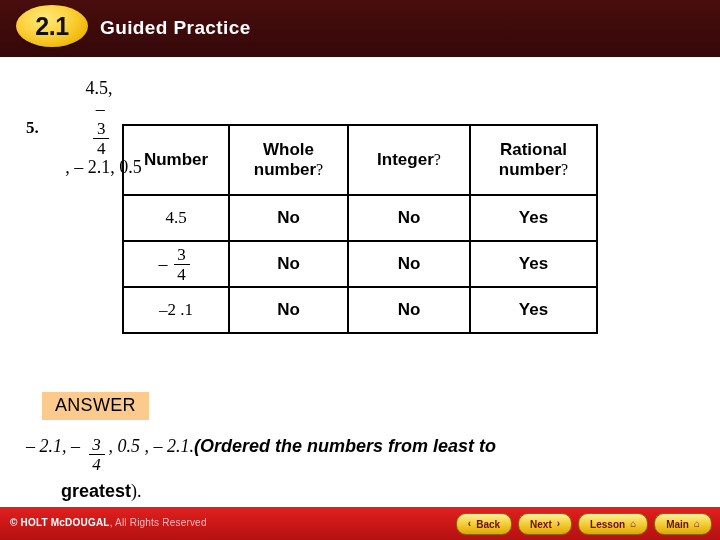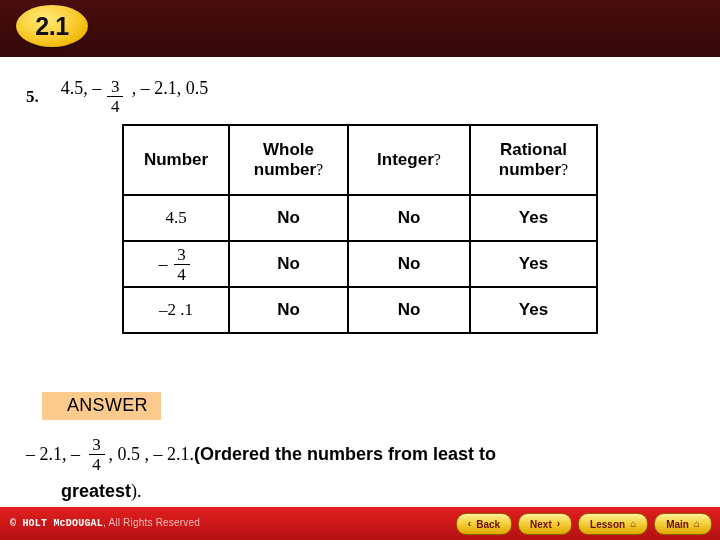--- a/index.html
+++ b/index.html
@@ -60,21 +60,22 @@
   .problem-number {
     font-size: 17px;
     font-weight: bold;
     color: #000000;
     margin-right: 22px;
   }
   .problem-expr {
     font-size: 18px;
     color: #000000;
     display: flex;
-    align-items: flex-start;
+    align-items: center;
+    flex-direction: column;
   }
   .problem-expr .seg { white-space: pre; }
 
   
   .frac {
     display: inline-flex;
     flex-direction: column;
     align-items: center;
     vertical-align: middle;
     margin: 0 4px;
@@ -151,37 +152,38 @@
     display: inline-flex;
     align-items: center;
     justify-content: center;
   }
 
   
   .answer-badge {
     position: absolute;
     left: 42px; top: 392px;
     background: #fcca8c;
-    padding: 3px 13px 4px 25px;
+    padding: 3px 13px 4px 13px;
     font-size: 18px;
     color: #000000;
     letter-spacing: 0.3px;
   }
   .answer-text {
     position: absolute;
     left: 26px; top: 436px;
     width: 670px;
     font-size: 18px;
     color: #000000;
   }
   .answer-line {
     display: flex;
-    align-items: center;
+    align-items: flex-start;
     flex-wrap: wrap;
     font-family: "Liberation Serif", serif;
+    font-style: italic;
   }
   .answer-line .serif { font-family: "Liberation Serif", serif; white-space: pre; }
   .answer-line .sans  {
     font-family: "Liberation Sans", sans-serif;
     font-weight: bold;
     white-space: pre;
   }
   .answer-line2 {
     margin-top: 8px;
     margin-left: 35px;
@@ -201,21 +203,21 @@
     width: 720px; height: 33px;
     background: linear-gradient(180deg, #e02020 0%, #cc1717 50%, #b31111 100%);
   }
   .copyright {
     position: absolute;
     left: 10px; top: 10px;
     font-size: 10px;
     color: #f3bcbc;
     letter-spacing: 0.2px;
   }
-  .copyright b { color: #ffffff; font-family: Liberation Mono, monospace; }
+  .copyright b { color: #ffffff; }
   .nav-group {
     position: absolute;
     right: 8px; top: 6px;
     display: flex;
     gap: 6px;
   }
   .nav-btn {
     height: 20px;
     padding: 0 11px;
     border-radius: 10px;
@@ -231,20 +233,21 @@
   }
   .nav-btn .glyph { font-size: 10px; line-height: 1; }
 </style>
 </head>
 <body>
 
 <div class="header">
   <div class="chapter-badge">
     <span>2.1</span>
   </div>
+  <div class="header-title">Guided Practice</div>
 </div>
 
 <div class="problem-row">
   <div class="problem-number">5.</div>
   <div class="problem-expr">
     <span class="seg">4.5, </span>
     <span class="minus-sign">–</span>
     <span class="frac">
       <span class="num">3</span>
       <span class="bar"></span>

